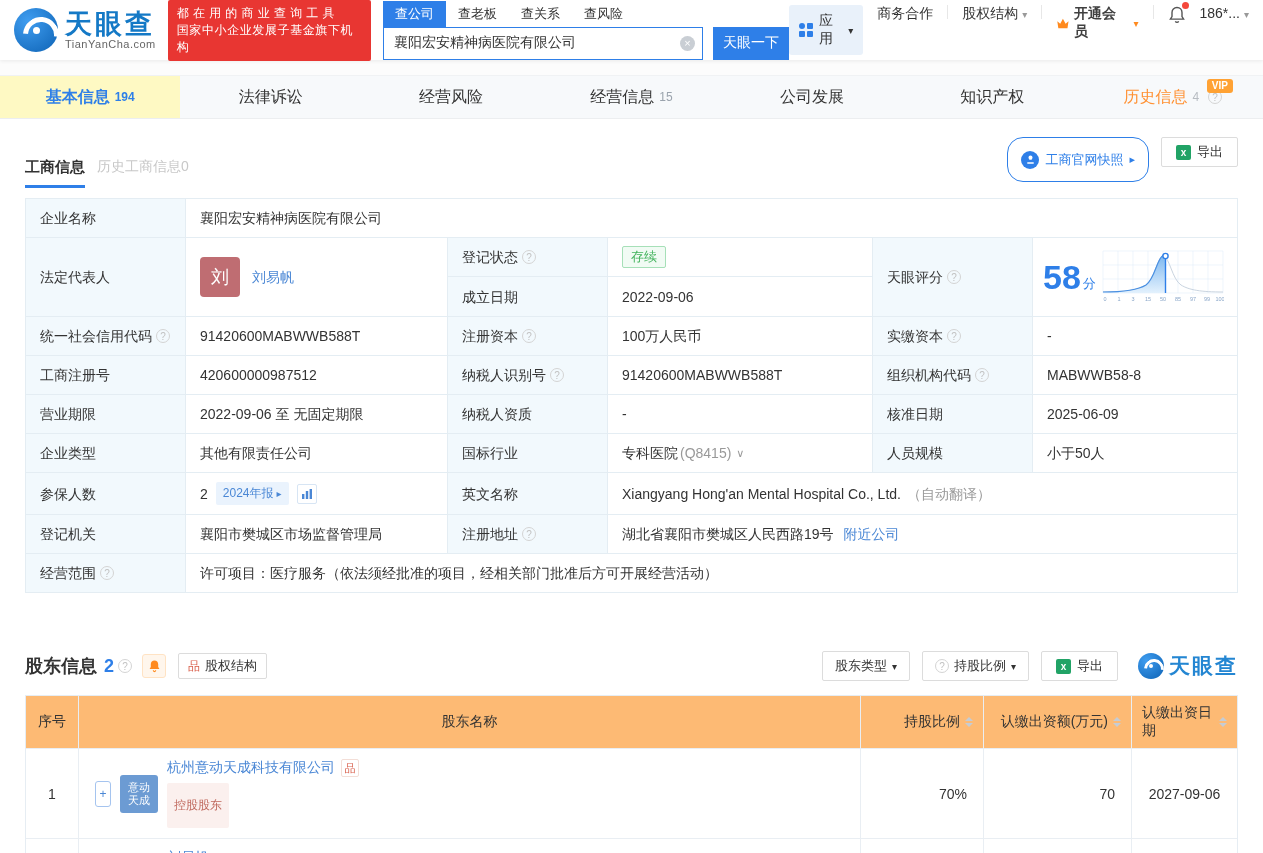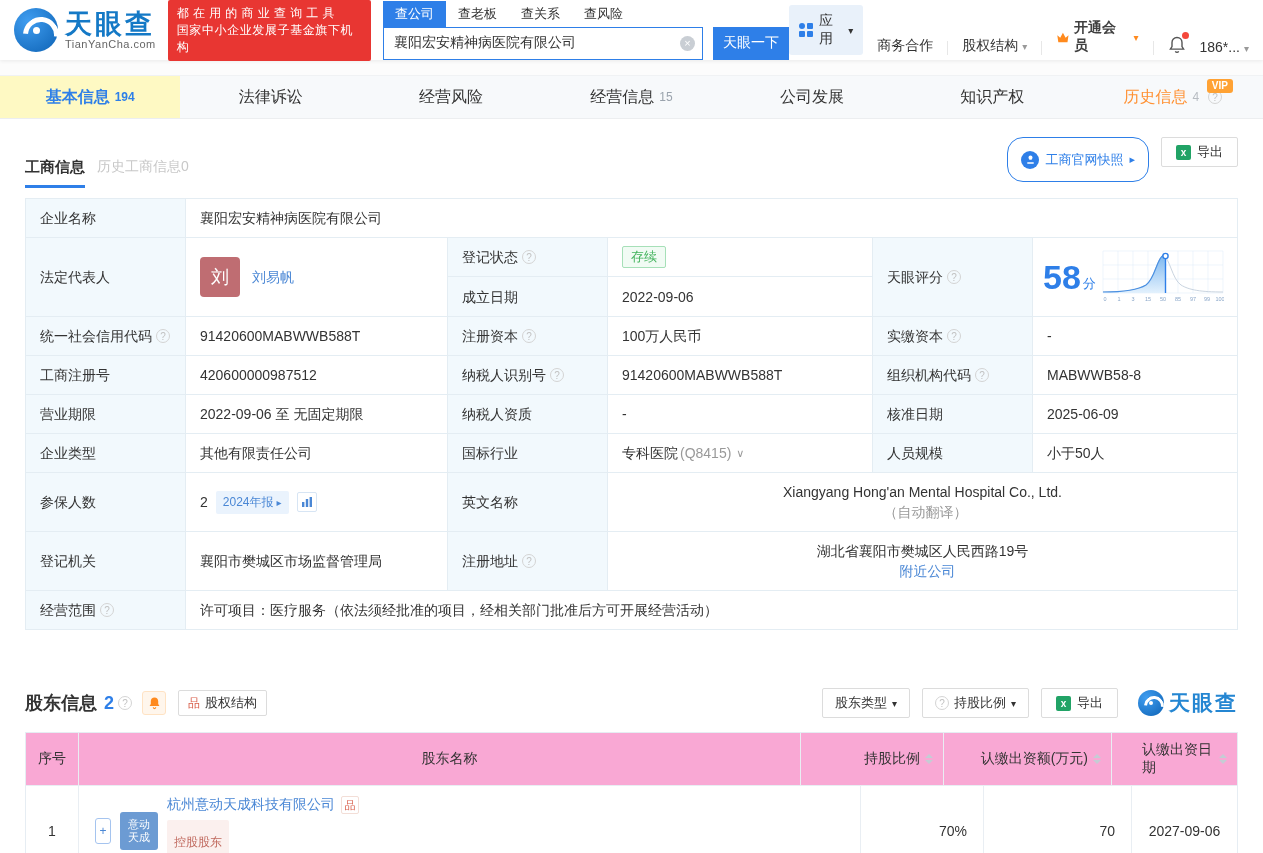--- a/index.html
+++ b/index.html
@@ -31,21 +31,21 @@
   .srow { display:flex; align-items:center; }
   .sbox { position:relative; }
   .sinput { width:320px; height:33px; border:1px solid #2e7fe8; font-size:14px; color:#333;
     padding:0 30px 0 10px; outline:none; font-family:inherit; }
   .clear-ic { position:absolute; right:8px; top:9px; width:15px; height:15px; border-radius:50%;
     background:#c9ced4; color:#fff; font-size:11px; line-height:15px; text-align:center; cursor:pointer;}
   .clear-ic::before { content:"×"; }
   .sbtn { margin-left:10px; height:33px; width:76px; background:#2e7fe8; color:#fff; border:none;
     font-size:14px; cursor:pointer; font-family:inherit; }
 
-  .topnav { margin-left:auto; display:flex; align-items:flex-end; gap:14px; font-size:14px; }
+  .topnav { margin-left:auto; display:flex; align-items:flex-start; gap:14px; font-size:14px; }
   .appbtn { display:flex; align-items:center; background:#e9f1fa; border-radius:3px;
     padding:7px 10px; cursor:pointer; }
   .grid-ic { display:inline-grid; grid-template-columns:6px 6px; grid-gap:2px; margin-right:6px; }
   .grid-ic i { width:6px; height:6px; background:#2e7fe8; border-radius:1px; }
   .grid-ic i:nth-child(1) { border-radius:50%; }
   .caret::after { content:"▾"; font-size:10px; color:#999; margin-left:4px; }
   .caret-b::after { content:"▾"; font-size:10px; color:#333; margin-left:5px; }
   .caret-o::after { content:"▾"; font-size:10px; color:#ff8a1e; margin-left:4px; }
   .vdiv { width:1px; height:14px; background:#e7e7e7; }
   .navitem { cursor:pointer; white-space:nowrap; }
@@ -89,21 +89,21 @@
     font-weight:bold; text-align:center; line-height:15px; flex:none; }
   .xls-ic::before { content:"x"; }
 
   
   .itable { margin-top:10px; display:grid; grid-template-columns:160px 262px 160px 265px 160px 1fr;
     border-top:1px solid #e4edf3; border-left:1px solid #e4edf3; font-size:14px; }
   .cell { border-right:1px solid #e4edf3; border-bottom:1px solid #e4edf3; padding:9px 14px;
     line-height:20px; min-height:39px; display:flex; align-items:center; }
   .lab { background:#f2f9fd; color:#333; }
   .sp5 { grid-column:span 5; }
-  .sp3 { grid-column:span 3;flex-direction:column; }
+  .sp3 { grid-column:span 3; }
   .h78 { min-height:78px; }
   .subgrid { grid-column:span 2; display:grid; grid-template-columns:160px 1fr; grid-template-rows:39px 39px; }
   .scell { padding:9px 14px; display:flex; align-items:center; line-height:20px; }
   .scell.l { background:#f2f9fd; border-right:1px solid #e4edf3; }
   .scell.bt { border-bottom:1px solid #e4edf3; }
   .avatar { width:40px; height:40px; border-radius:4px; background:#bf6d72; color:#fff; font-size:18px;
     display:flex; align-items:center; justify-content:center; margin-right:12px; flex:none; }
   .bluelink { color:#4a87d5; cursor:pointer; text-decoration:none; }
   .badge-green { display:inline-block; padding:0 8px; line-height:20px; border:1px solid #a6e0b8;
     background:#f1fbf4; color:#44b45e; border-radius:2px; font-size:13px; }
@@ -133,21 +133,21 @@
   .wm { display:flex; align-items:center; gap:5px; margin-left:8px; }
   .wm .tyc-ic { width:26px; height:26px; }
   .wm .tyc-ic::before { width:14px; height:14px; left:6px; top:6px; border-width:3px; }
   .wm .tyc-ic::after { width:4px; height:4px; left:11px; top:11px; }
   .wmtxt { font-size:21px; font-weight:bold; color:#2486d2; letter-spacing:2px; }
 
   .shtable { margin-top:14px; border:1px solid #e6edf3; }
   .shrow { display:grid; grid-template-columns:53px 1fr 123px 148px 105px; }
   .shrow > div { border-right:1px solid #e9eef3; }
   .shrow > div:last-child { border-right:none; }
-  .shth { background:#f9a8d4;gap:20px; }
+  .shth { background:#fdba74; }
   .shth > div { padding:8px 10px; font-size:14px; color:#333; display:flex; align-items:center; min-height:34px; }
   .c { justify-content:center; }
   .r { justify-content:flex-end; }
   .sort { display:inline-flex; flex-direction:column; gap:2px; margin-left:5px; }
   .sort b { width:0; height:0; border-left:4px solid transparent; border-right:4px solid transparent; }
   .sort .up { border-bottom:4px solid #c5ccd4; }
   .sort .dn { border-top:4px solid #c5ccd4; }
   .shtr { border-top:1px solid #e9eef3; }
   .shtr > div { display:flex; align-items:center; min-height:72px; font-size:14px; }
   .idx { justify-content:center; color:#333; }

